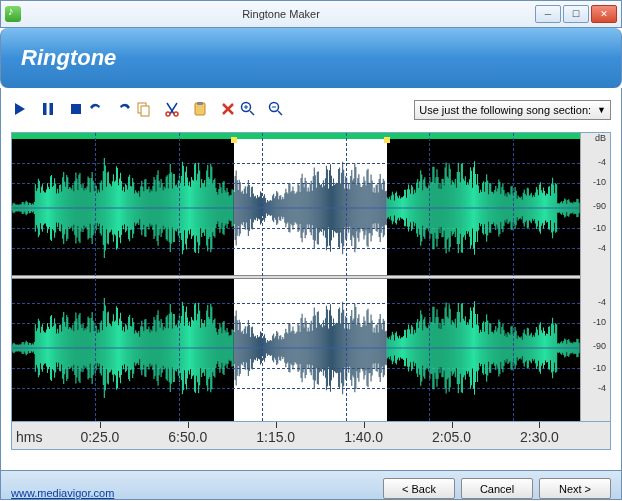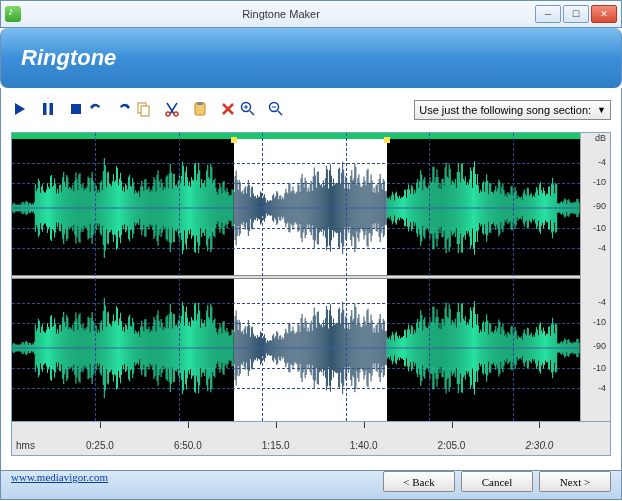--- a/index.html
+++ b/index.html
@@ -44,27 +44,27 @@
 
 .selection { position: absolute; top: 6px; bottom: 0; background: #fff; }
 .sel-handle { position: absolute; width: 6px; height: 6px; background: #ffe257; top: -2px; }
 
 .gridline-h { position: absolute; left: 0; right: 0; height: 0; border-top: 1px dashed #2a4b8f; }
 .gridline-v { position: absolute; top: 0; bottom: 0; width: 0; border-left: 1px dashed #2a4b8f; }
 
 .wave-svg { position: absolute; left: 0; top: 0; width: 100%; height: 100%; }
 
 
-.timeaxis { height: 34px; background: #e8e8e8; border: 1px solid #7fa7c9; border-top: none; display: flex; align-items: flex-end; position: relative; font-size: 10px; }
+.timeaxis { height: 28px; background: #e8e8e8; border: 1px solid #7fa7c9; border-top: none; display: flex; align-items: flex-end; position: relative; font-size: 14px; }
 .timeaxis .unit { position: absolute; left: 4px; bottom: 4px; color: #333; }
 .timeaxis .tlabel { position: absolute; bottom: 4px; transform: translateX(-50%); color: #333; }
 .timeaxis .ttick { position: absolute; top: 0; width: 1px; height: 6px; background: #333; }
 
 
-.footer { height: 30px; background: linear-gradient(#d7e7f6,#bcd6ee); border: 1px solid #6b8fb5; display: flex; align-items: flex-start; padding: 0 10px; font-family: Liberation Serif, serif; }
+.footer { height: 30px; background: linear-gradient(#d7e7f6,#bcd6ee); border: 1px solid #6b8fb5; display: flex; align-items: flex-end; padding: 0 10px; }
 .footer a { color: #0a3ea0; text-decoration: underline; font-size: 11px; }
 .footer .spacer { flex: 1; }
 .footer .btn { min-width: 72px; height: 21px; background: linear-gradient(#fefefe,#e4e4e4); border: 1px solid #8a8a8a; border-radius: 2px; margin-left: 6px; display: inline-flex; align-items: center; justify-content: center; font-size: 11px; padding: 0 8px; }
 </style>
 </head>
 <body>
 
 <div class="titlebar">
   <div class="app-icon"></div>
   <div class="title-text">Ringtone Maker</div>
@@ -1339,21 +1339,21 @@
         <span class="tlabel" style="left: 14.7%; margin-top: 8px;">0:25.0</span>
         <div class="ttick" style="left: 14.7%;"></div>
         <span class="tlabel" style="left: 29.4%;">6:50.0</span>
         <div class="ttick" style="left: 29.4%;"></div>
         <span class="tlabel" style="left: 44.1%;">1:15.0</span>
         <div class="ttick" style="left: 44.1%;"></div>
         <span class="tlabel" style="left: 58.8%;">1:40.0</span>
         <div class="ttick" style="left: 58.8%;"></div>
         <span class="tlabel" style="left: 73.5%; margin-top: 23px;">2:05.0</span>
         <div class="ttick" style="left: 73.5%;"></div>
-        <span class="tlabel" style="left: 88.2%; font-style: italic;">2:30.0</span>
+        <span class="tlabel" style="left: 88.2%;">2:30.0</span>
         <div class="ttick" style="left: 88.2%;"></div>
       </div>
   </div>
 </div>
 
 <div class="footer">
   <a href="#">www.mediavigor.com</a>
   <div class="spacer"></div>
   <div class="btn">&lt; Back</div>
   <div class="btn">Cancel</div>

